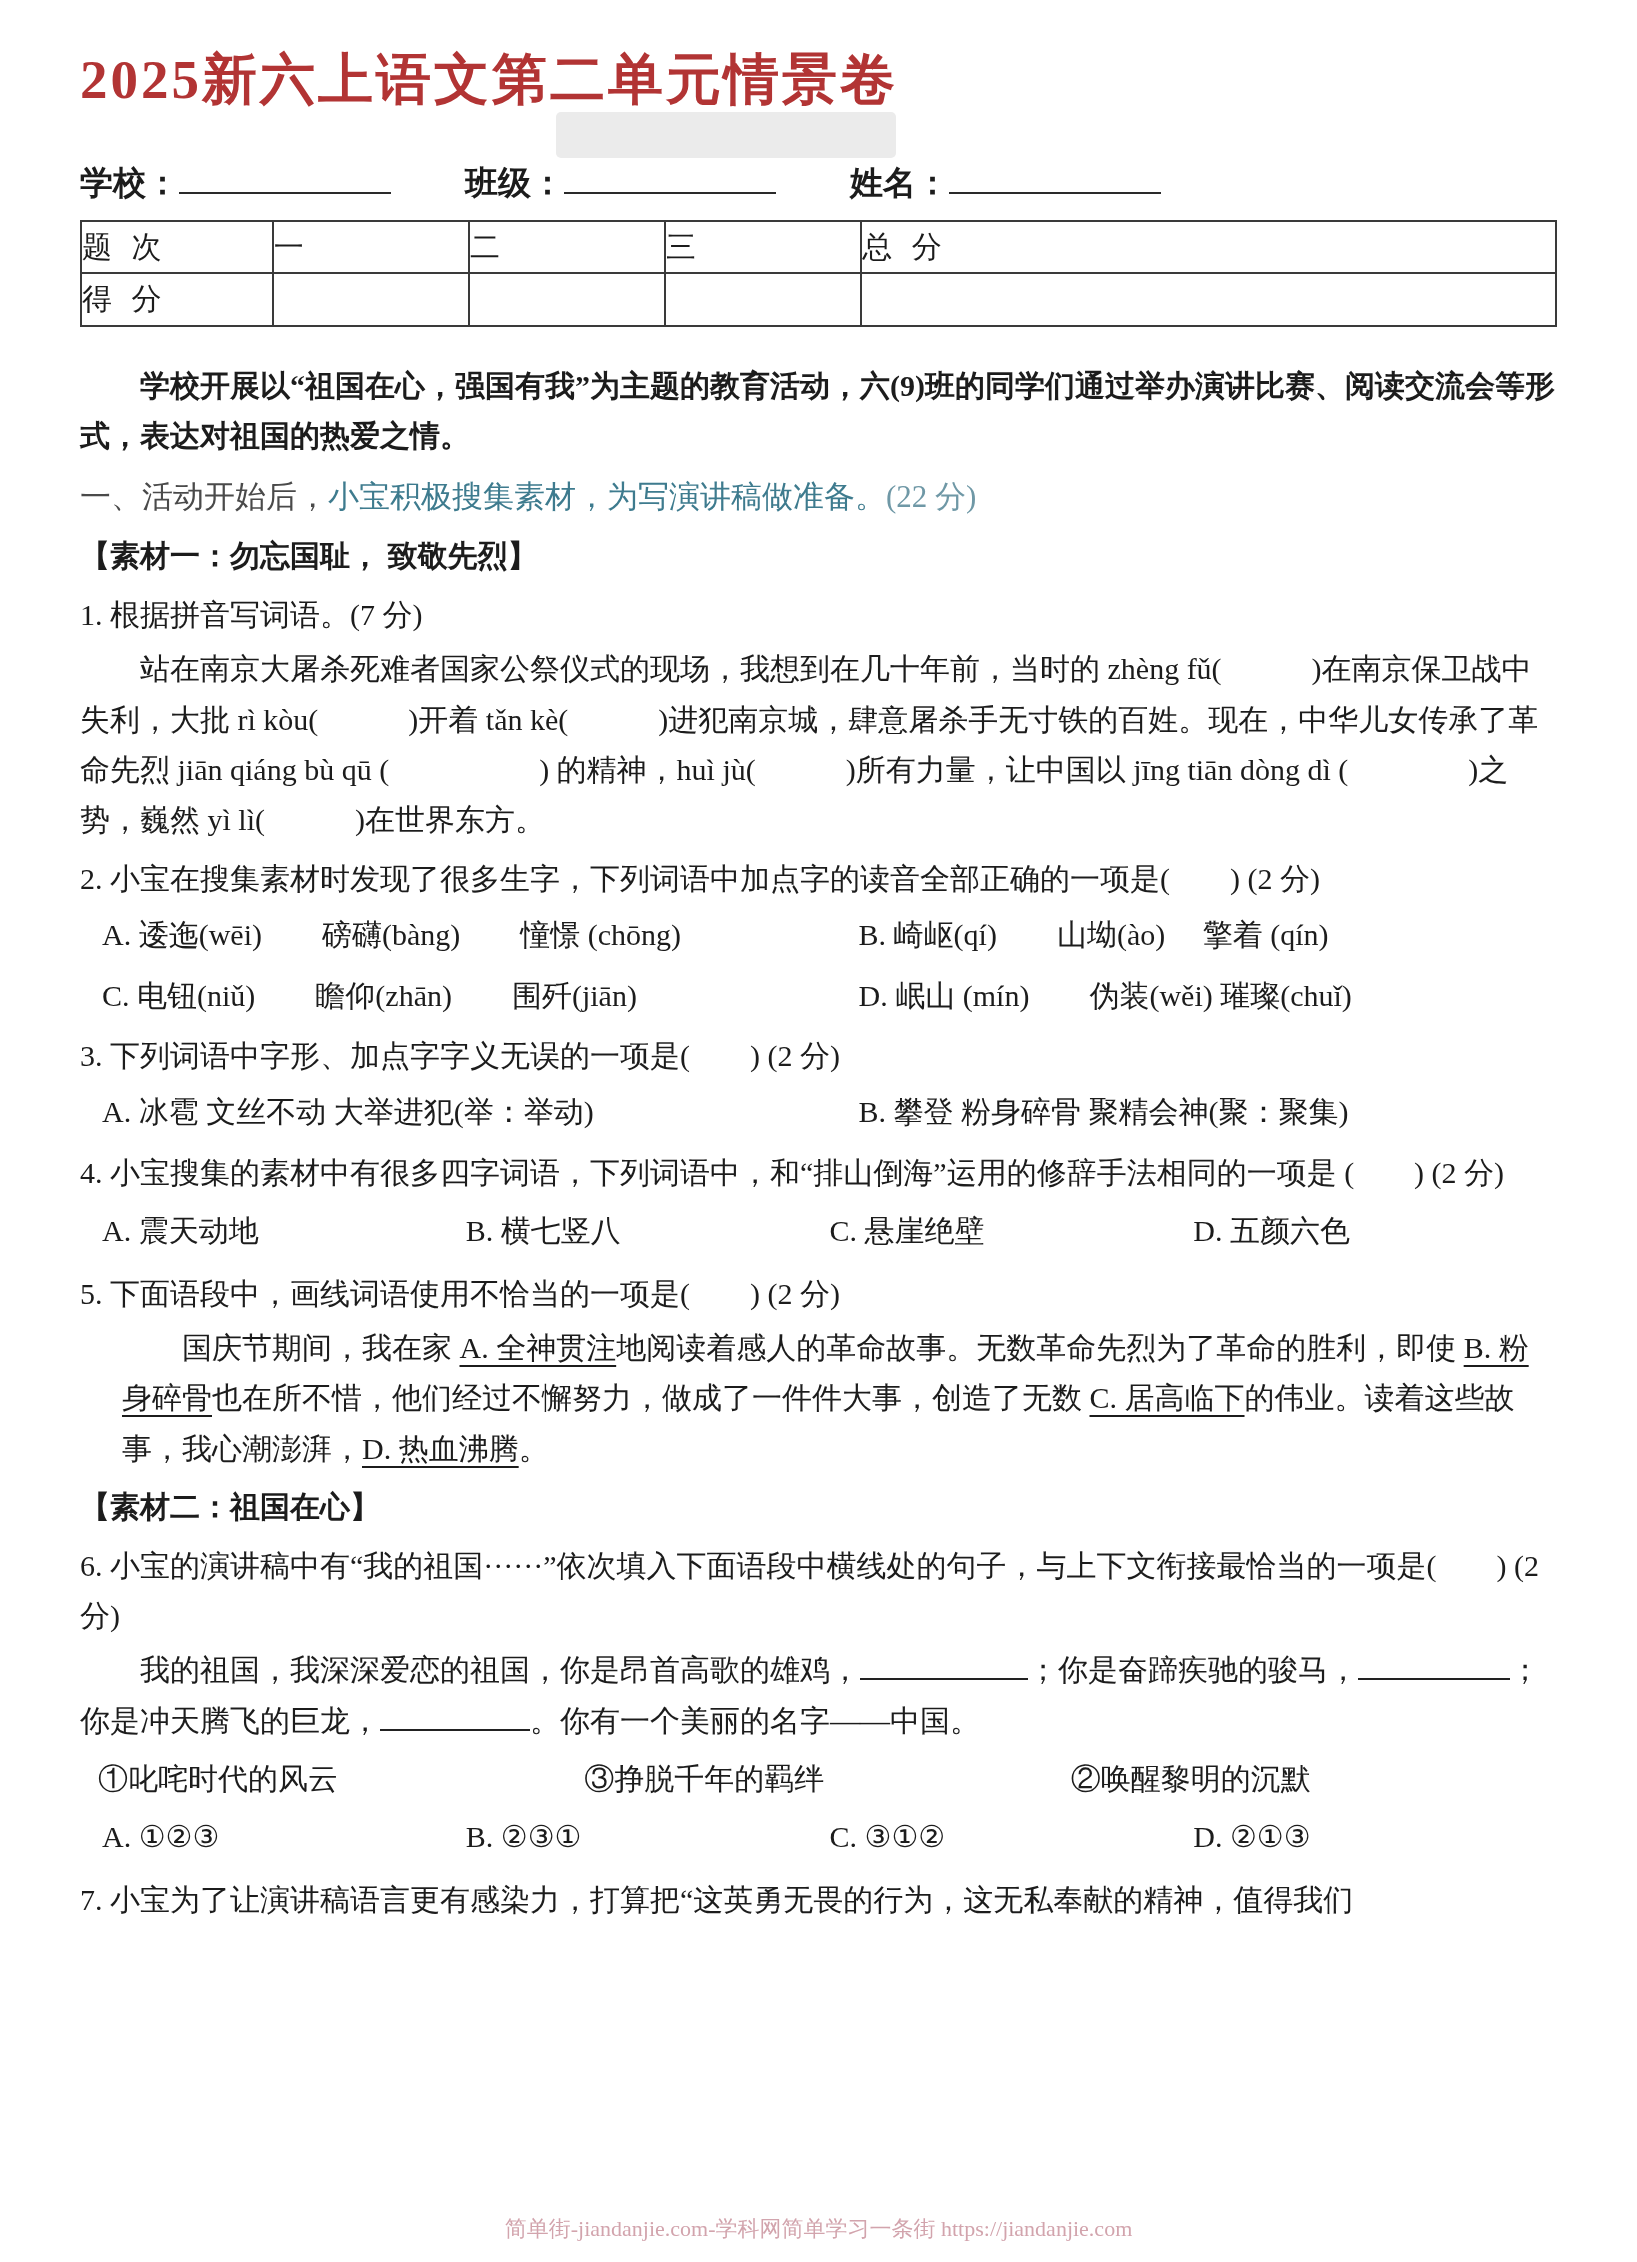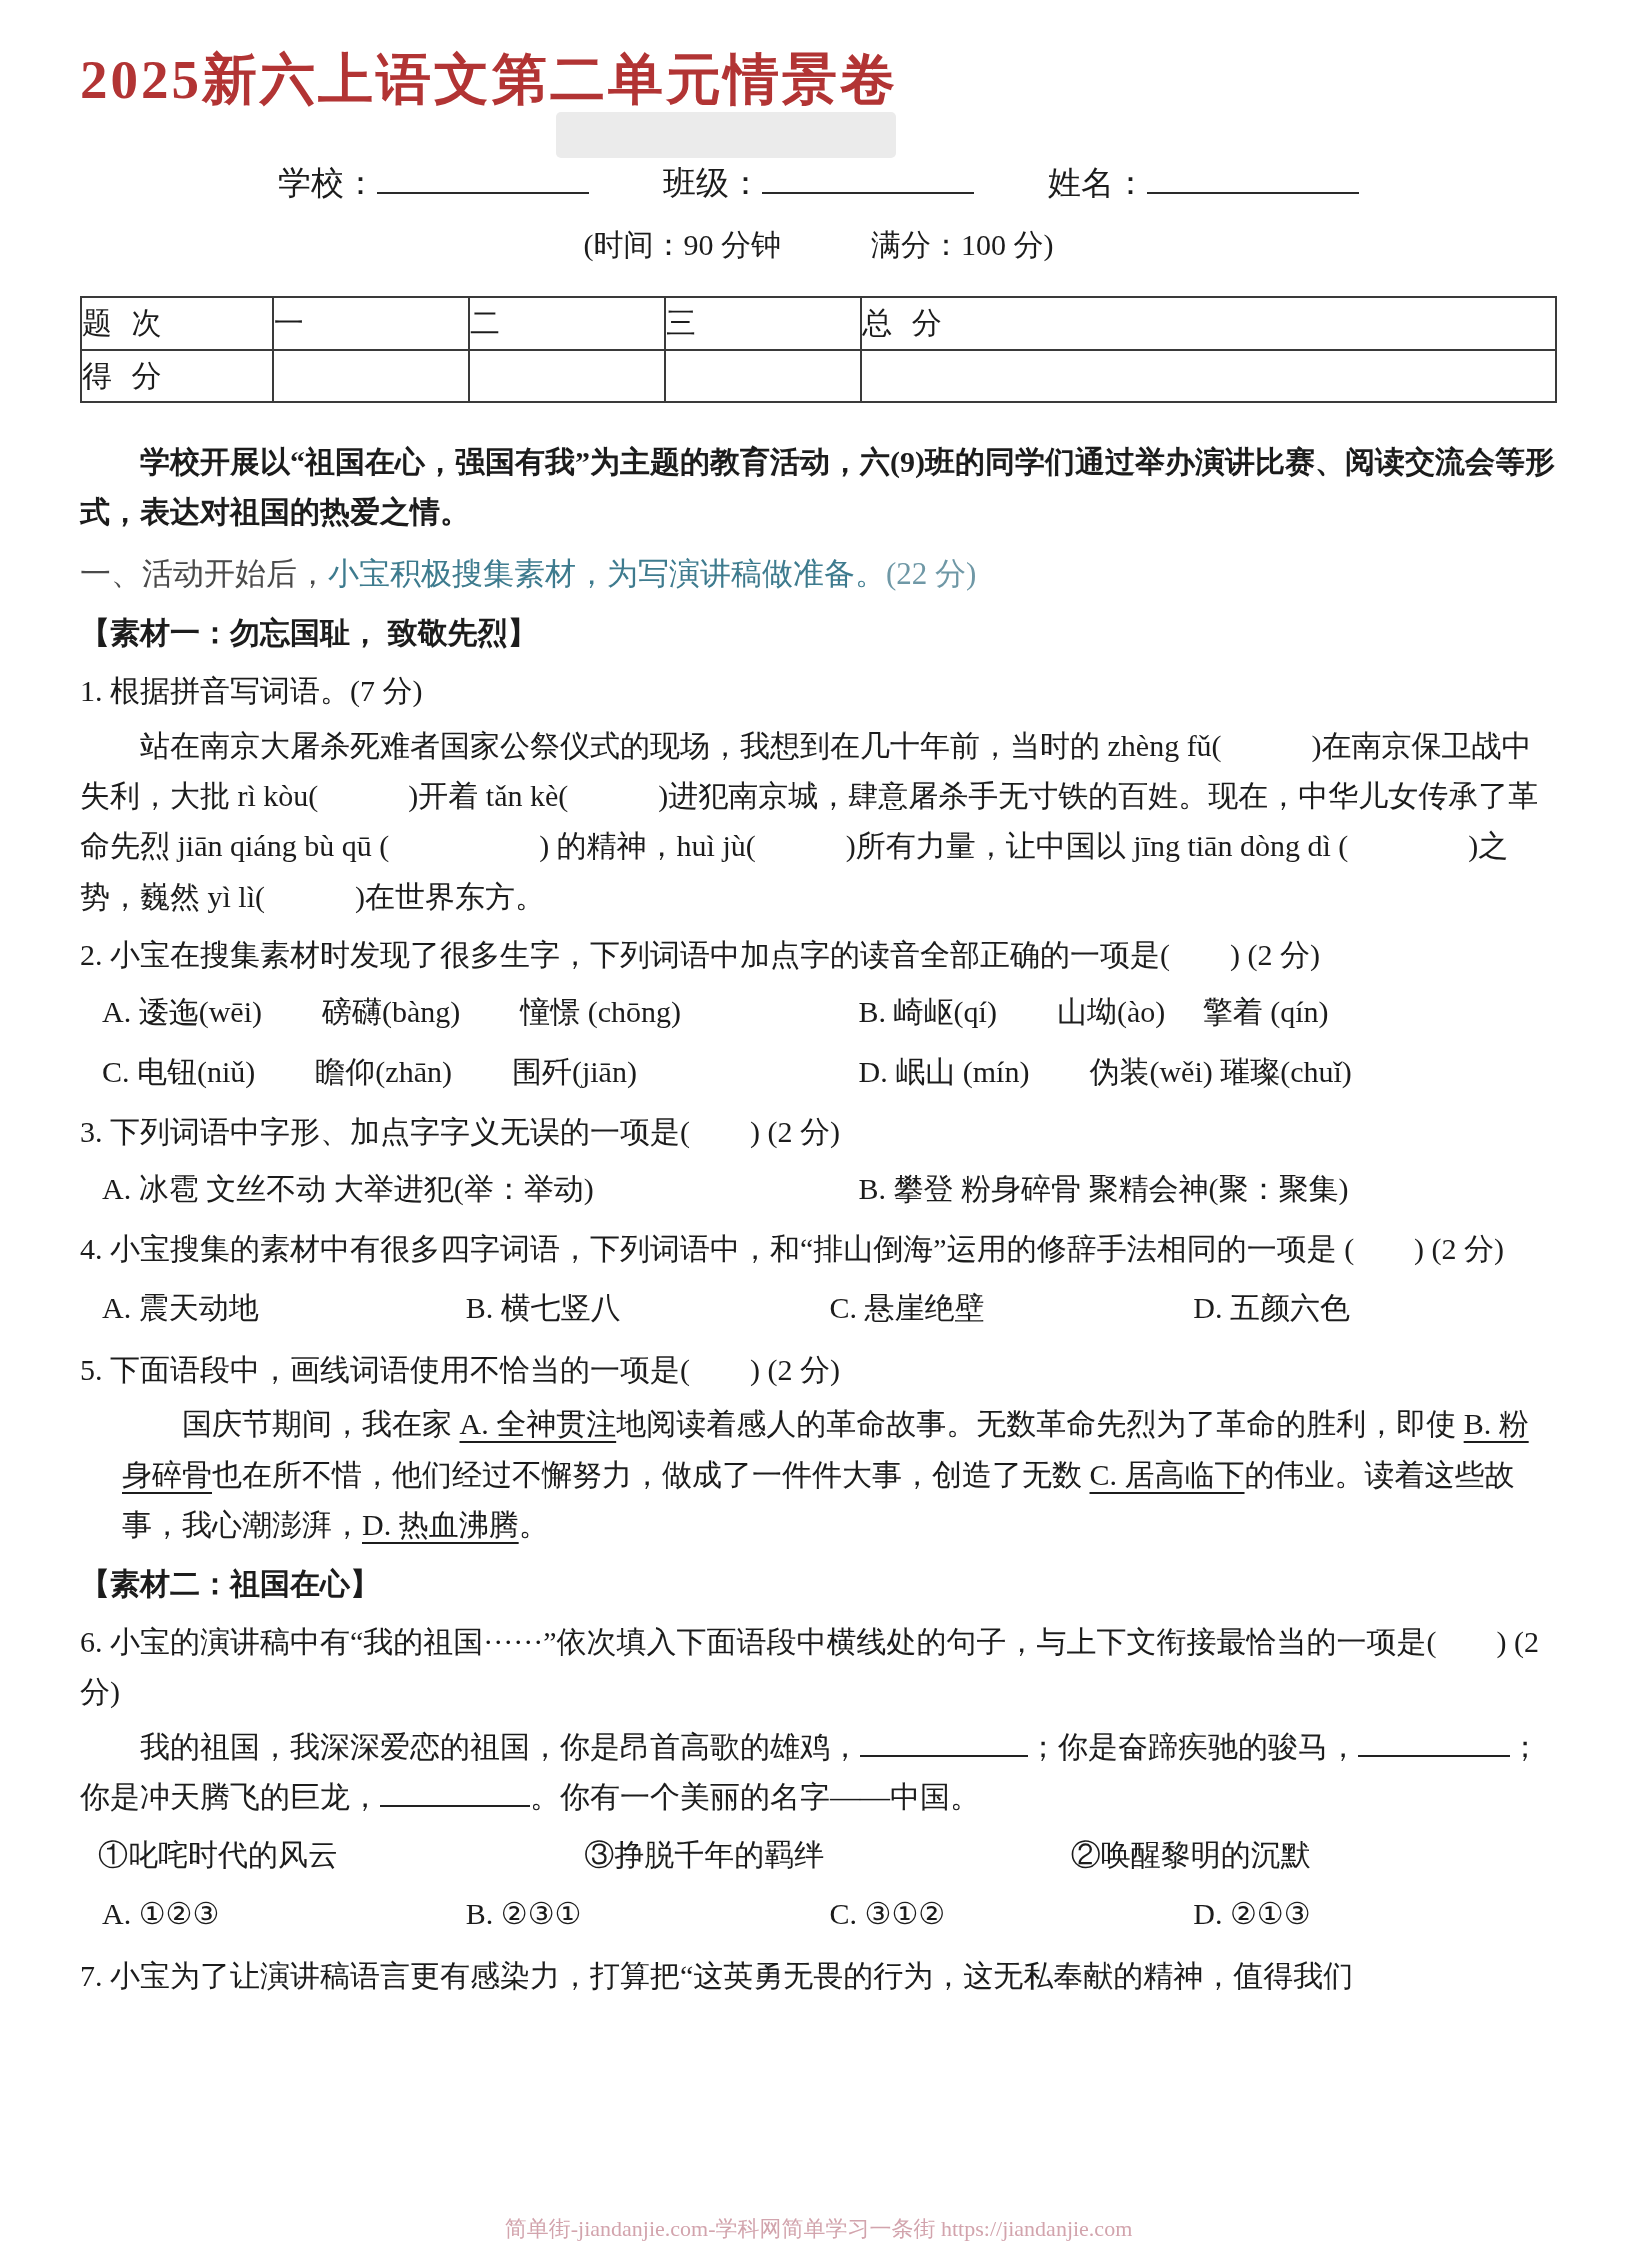--- a/index.html
+++ b/index.html
@@ -23,22 +23,22 @@
   .title {
     text-align: left;
     font-size: 55px;
     font-weight: bold;
     color: #b23434;
     letter-spacing: 3px;
     margin-bottom: 30px;
     position: relative; z-index: 1;
   }
   .fields {
-    display: flex; justify-content: center; gap: 74px;
-    font-size: 33px; font-weight: normal;
+    display: flex; gap: 74px;
+    font-size: 33px; font-weight: bold;
     margin-bottom: 8px;
     position: relative; z-index: 1;
   }
   .field { white-space: nowrap; }
   .blank-line {
     display: inline-block; width: 212px; height: 36px;
     border-bottom: 2px solid #2a2a2a; vertical-align: baseline;
   }
   .meta { text-align: center; font-size: 30px; margin-bottom: 26px; }
   table.score { width: 100%; border-collapse: collapse; margin-bottom: 34px; table-layout: fixed; }
@@ -84,21 +84,20 @@
       <span>学校：</span><span class="blank-line"></span>
     </div>
     <div class="field">
       <span>班级：</span><span class="blank-line"></span>
     </div>
     <div class="field">
       <span>姓名：</span><span class="blank-line"></span>
     </div>
   </div>
 
-  <div class="meta">(时间：90 分钟　　　满分：100 分)</div>
 
   <table class="score">
     <colgroup>
       <col style="width:13%">
         <col style="width:13.3%">
         <col style="width:13.3%">
         <col style="width:13.3%">
         <col style="width:47.1%">
     </colgroup>
     <tbody>

